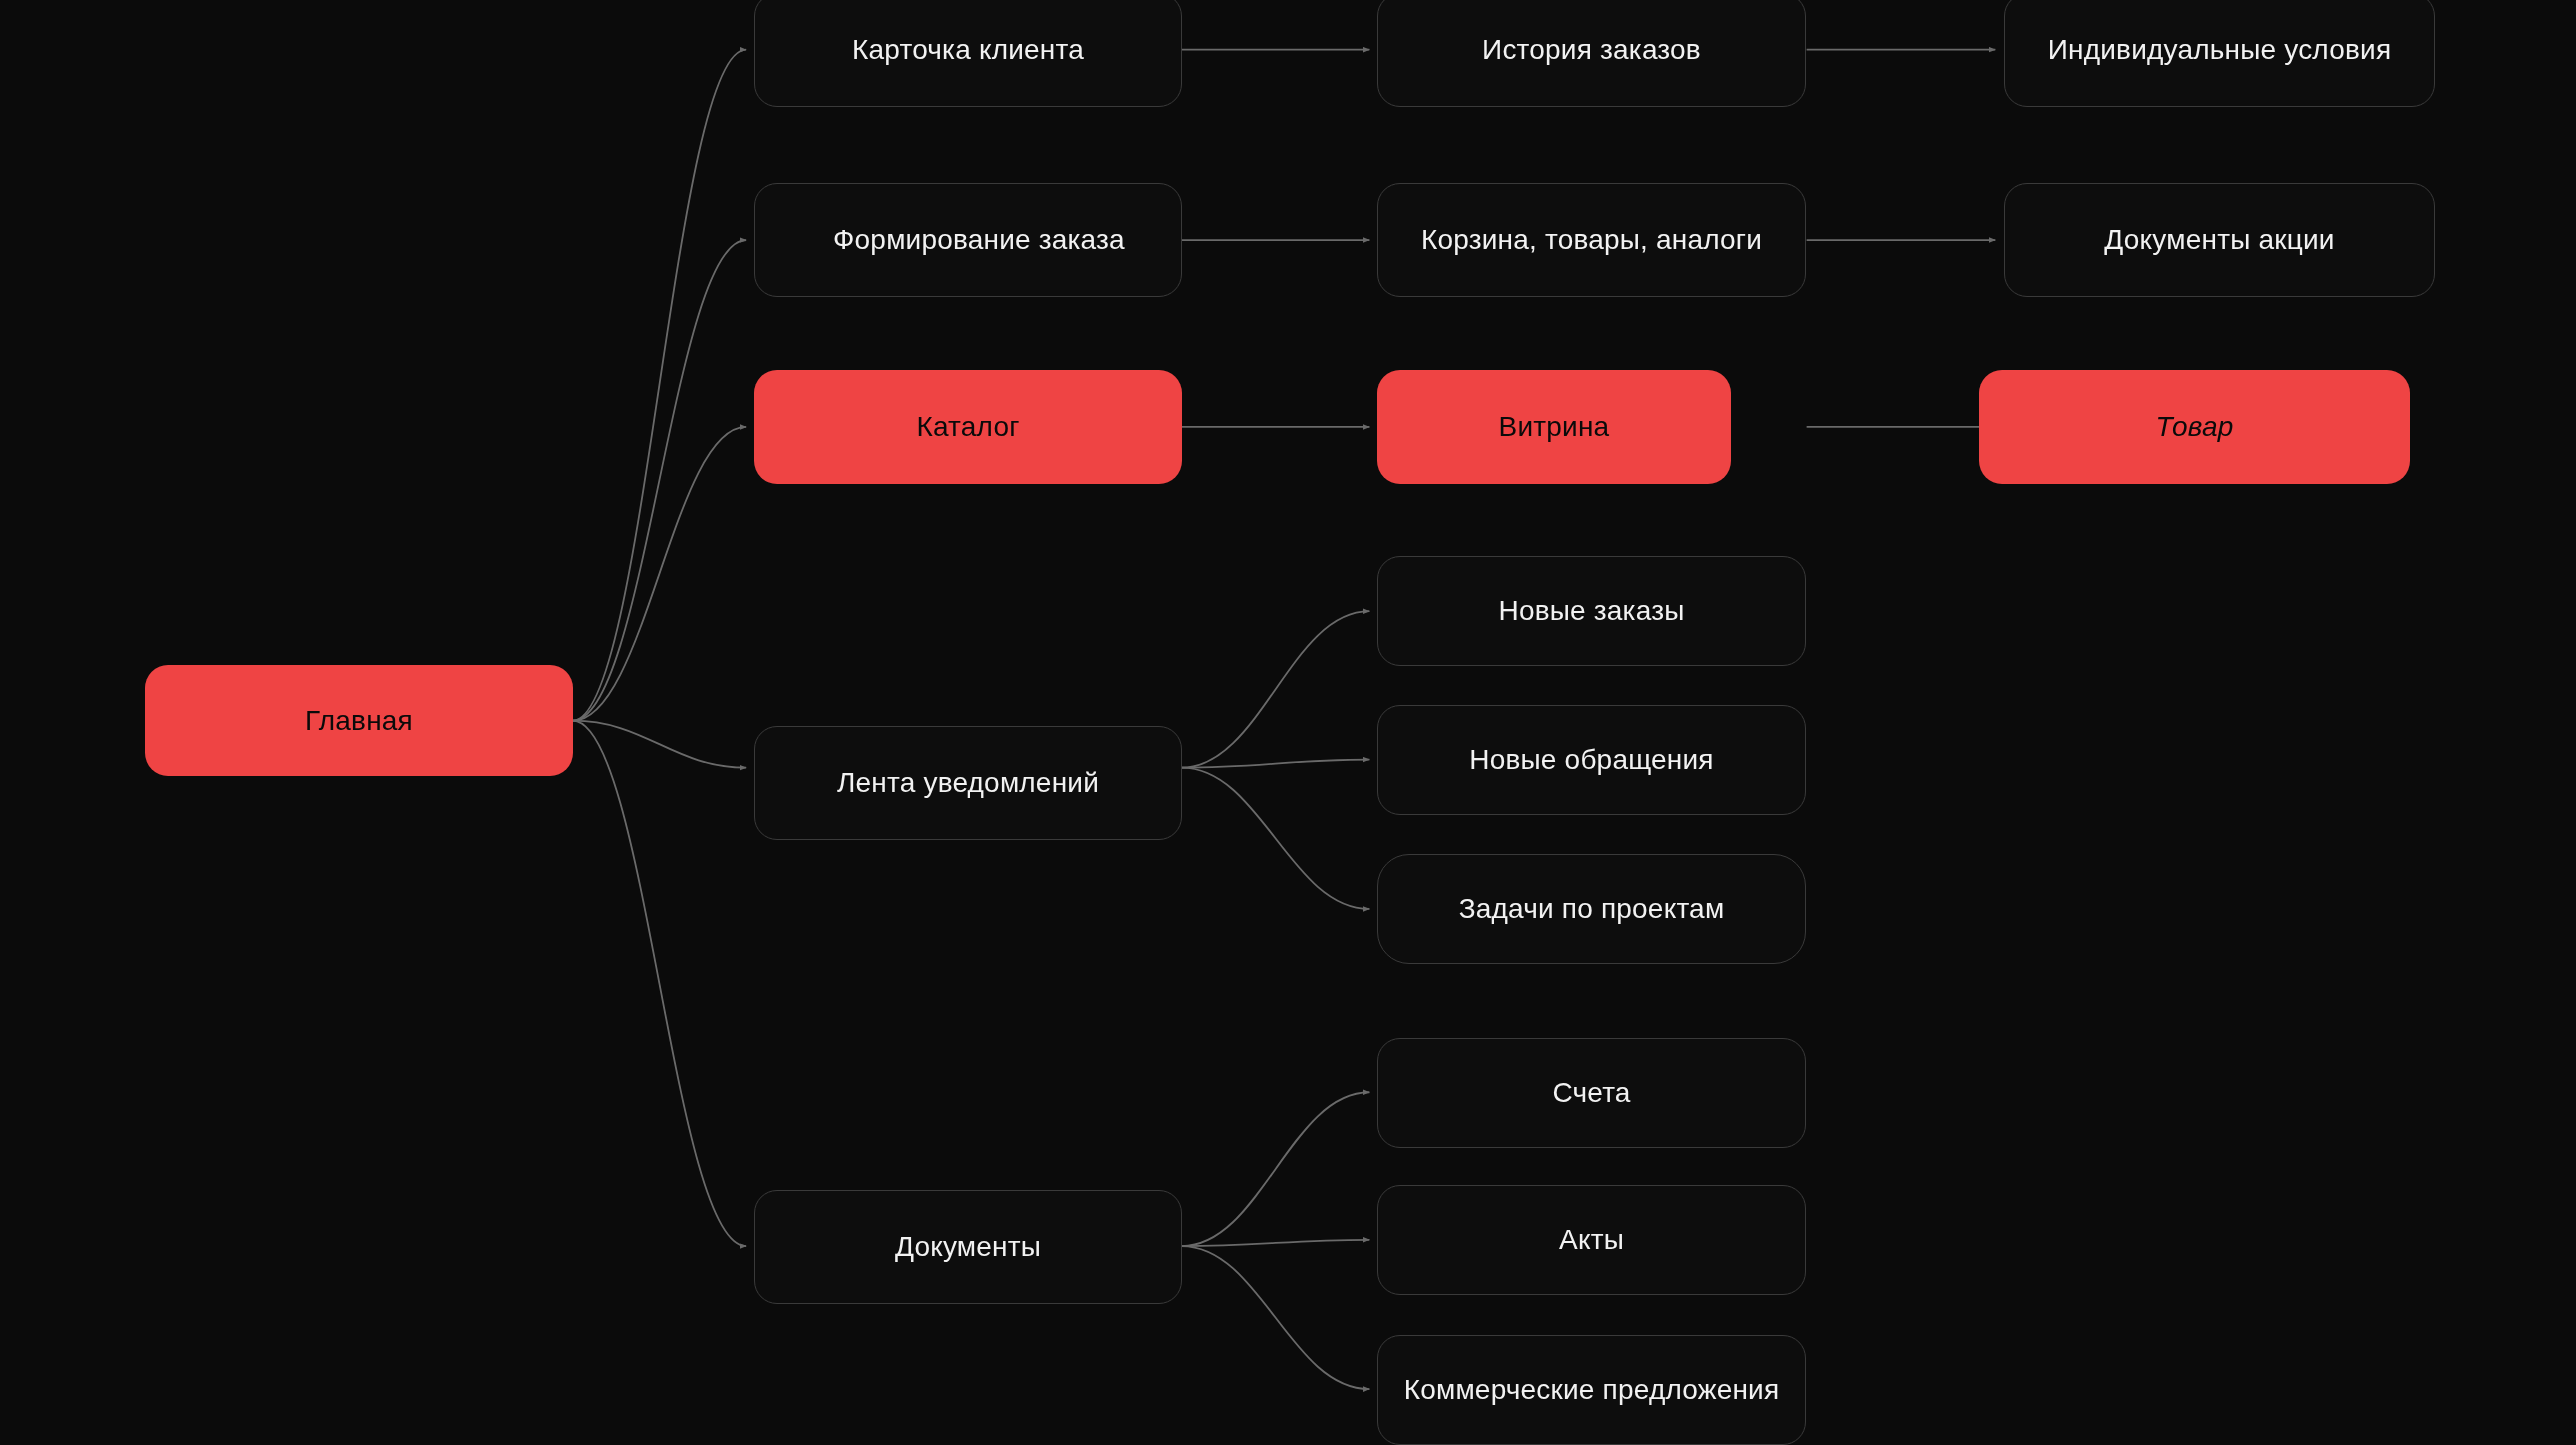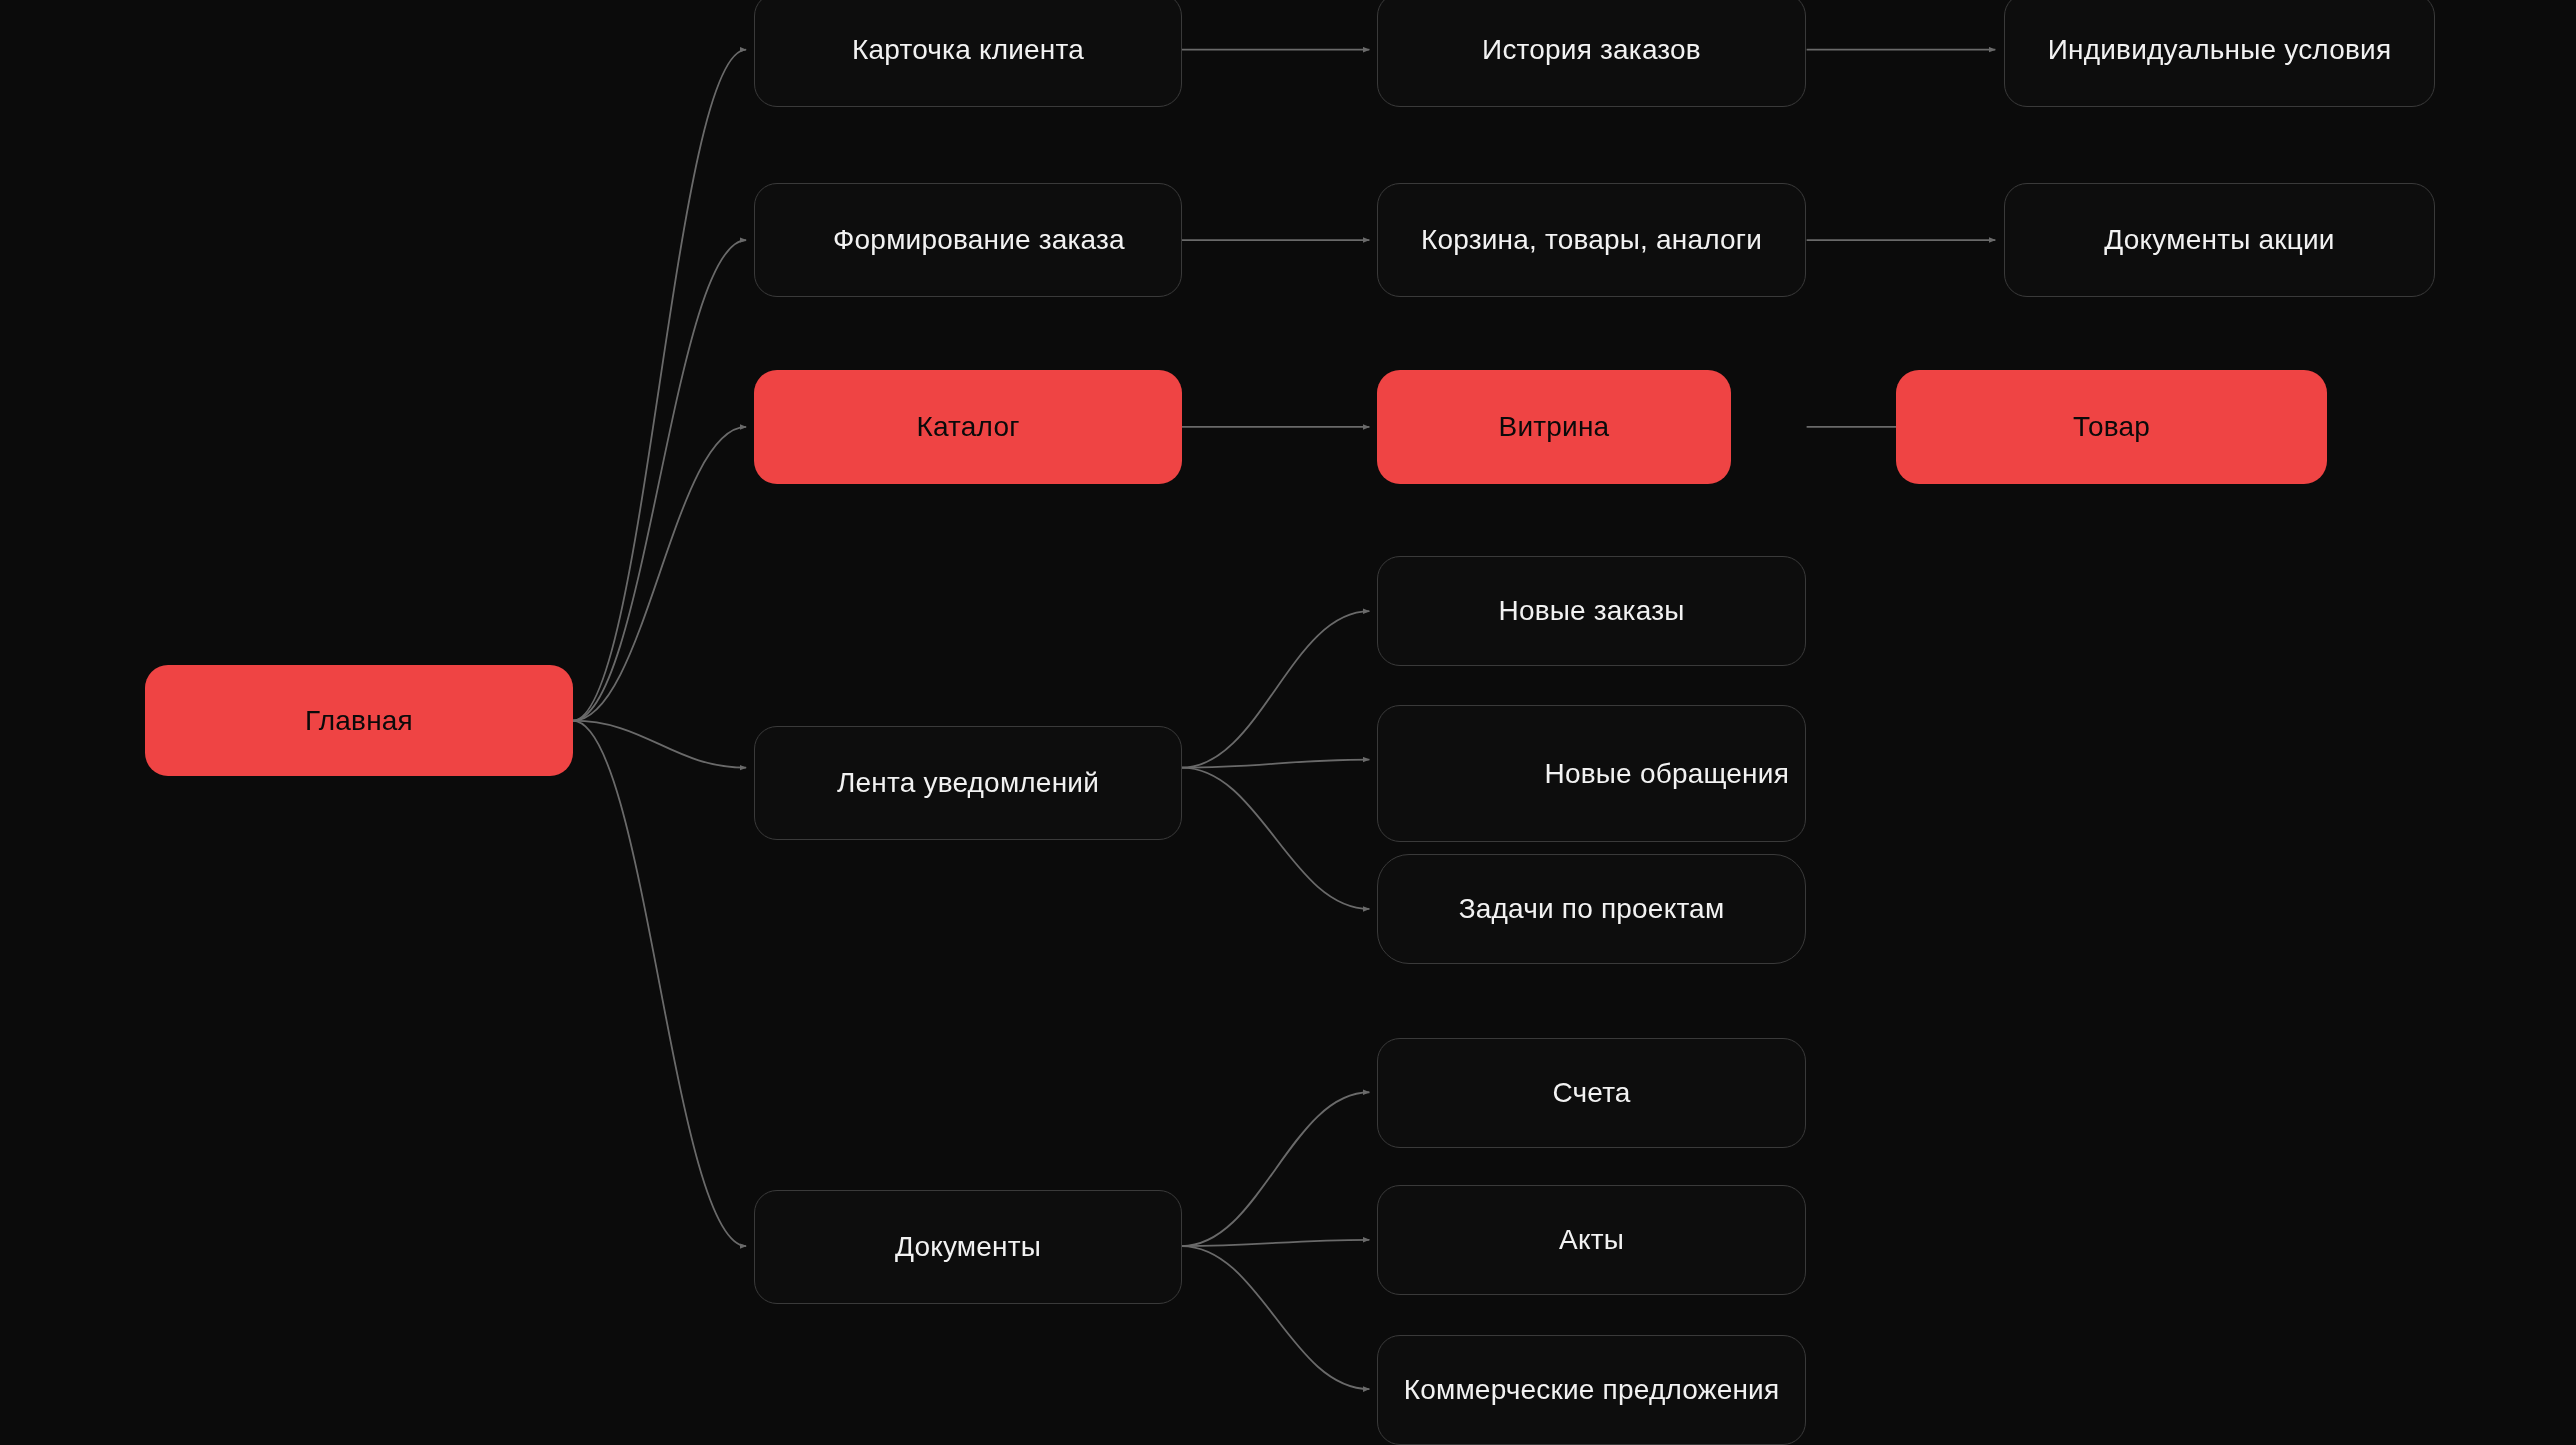--- a/index.html
+++ b/index.html
@@ -102,39 +102,39 @@
       </div>
       <div class="node dark" style="left: 1377px; top: 183px; width: 429px; height: 114px;">
         <span class="node-label">Корзина, товары, аналоги</span>
       </div>
       <div class="node accent" style="left: 1377px; top: 370px; width: 354px; height: 114px;">
         <span class="node-label">Витрина</span>
       </div>
       <div class="node dark" style="left: 1377px; top: 556px; width: 429px; height: 110px;">
         <span class="node-label">Новые заказы</span>
       </div>
-      <div class="node dark" style="left: 1377px; top: 705px; width: 429px; height: 137px; justify-content: flex-end;">
+      <div class="node dark" style="left: 1377px; top: 705px; width: 429px; height: 110px;">
         <span class="node-label">Новые обращения</span>
       </div>
       <div class="node dark" style="left: 1377px; top: 854px; width: 429px; height: 110px; border-radius: 32px;">
         <span class="node-label">Задачи по проектам</span>
       </div>
       <div class="node dark" style="left: 1377px; top: 1038px; width: 429px; height: 110px;">
         <span class="node-label">Счета</span>
       </div>
       <div class="node dark" style="left: 1377px; top: 1185px; width: 429px; height: 110px;">
         <span class="node-label">Акты</span>
       </div>
       <div class="node dark" style="left: 1377px; top: 1335px; width: 429px; height: 110px;">
         <span class="node-label">Коммерческие предложения</span>
       </div>
       <div class="node dark" style="left: 2004px; top: -7.2px; width: 431px; height: 114px;">
         <span class="node-label">Индивидуальные условия</span>
       </div>
       <div class="node dark" style="left: 2004px; top: 183px; width: 431px; height: 114px;">
         <span class="node-label">Документы акции</span>
       </div>
-      <div class="node accent" style="left: 1896px; top: 370px; width: 431px; height: 114px;">
+      <div class="node accent" style="left: 1979px; top: 370px; width: 431px; height: 114px; font-style: italic;">
         <span class="node-label">Товар</span>
       </div>
     </div>
 </div>
 
 
 </body></html>

